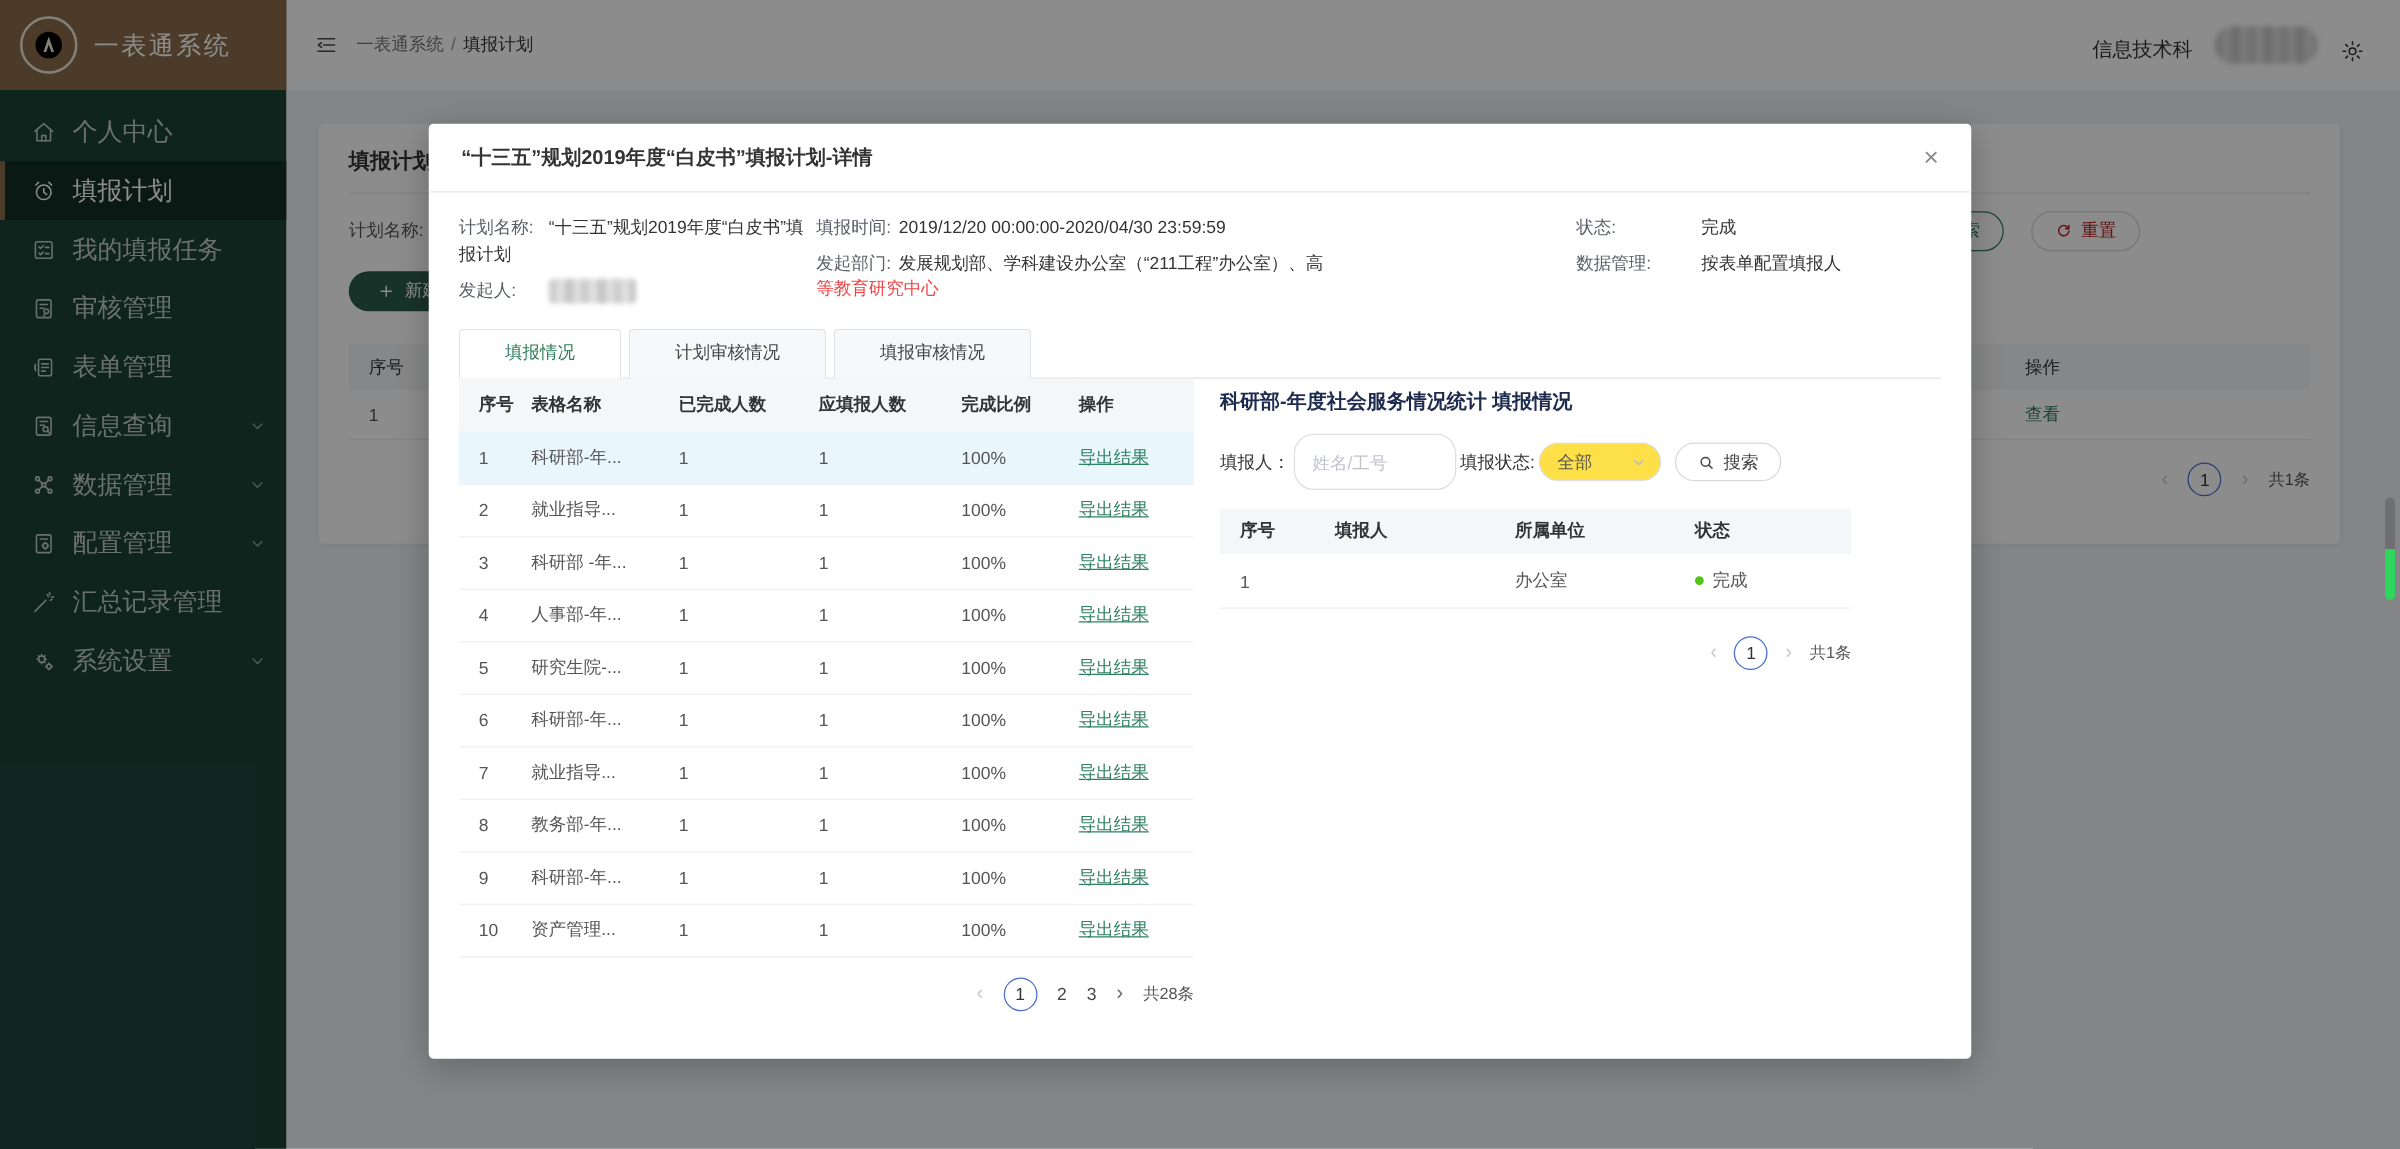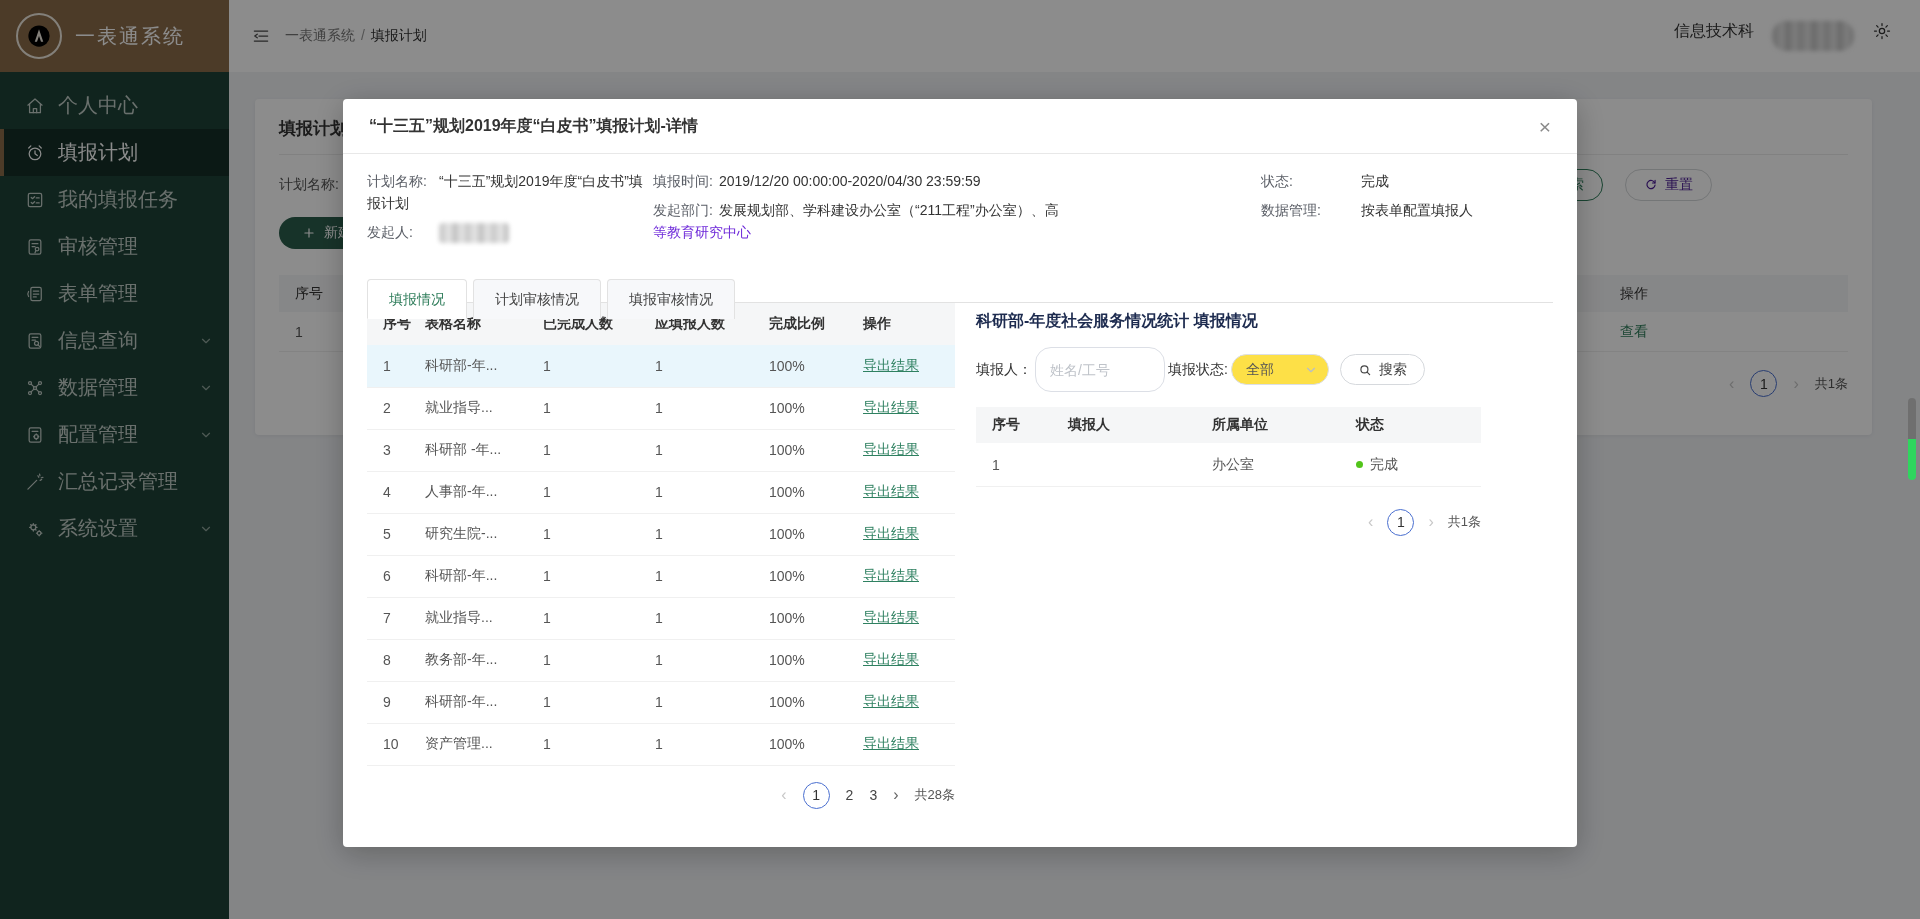--- a/index.html
+++ b/index.html
@@ -22,34 +22,34 @@
   .menu-item .chev { margin-left:auto; color:#8fa39a; }
   .menu-item.active { background:#15膝2f27; }
   .menu-item.active { background:#152f27; color:#fff; border-left:4px solid #8a6c4a; padding-left:21px; }
 
   
   .main { margin-left:229px; }
   .topbar { height:72px; background:#fff; display:flex; align-items:center; padding:0 28px 0 22px; gap:14px; }
   .crumb-root { color:#777; }
   .crumb-sep { color:#999; margin:0 2px; }
   .crumb-cur { color:#333; }
-  .topbar-right { margin-left:auto; display:flex; align-items:flex-start; gap:18px; }
+  .topbar-right { margin-left:auto; display:flex; align-items:flex-end; gap:18px; }
   .dept { font-size:16px; color:#333; }
   .redact { border-radius:4px; background-image:linear-gradient(90deg,#cdcdcd 0 25%,#e0e0e0 25% 50%,#c6c6c6 50% 75%,#dedede 75% 100%); background-size:26px 100%; filter:blur(2px); }
   .user-chip { width:82px; height:30px; border-radius:14px; }
   .gear-btn { color:#333; cursor:pointer; }
 
   .content { position:relative; height:847px; }
   .page-card { position:absolute; left:26px; top:27px; width:1617px; height:336px; background:#fff; border-radius:4px; box-shadow:0 1px 4px rgba(0,0,0,.06); padding:0 24px; }
   .page-title { padding-top:18px; padding-bottom:14px; font-size:17px; font-weight:bold; border-bottom:1px solid #ececec; }
   .page-filter { margin-top:14px; display:flex; align-items:center; }
   .filter-label { color:#555; }
   .page-filter .btns { margin-left:auto; margin-right:136px; display:flex; gap:22px; }
   .pill-btn { height:32px; padding:0 18px; border-radius:16px; border:1px solid #2f7d5b; color:#2f7d5b; background:#fff; display:flex; align-items:center; gap:7px; font-size:14px; cursor:pointer; }
-  .pill-btn.gray { border-color:#d4d7d9; color:#4c1d95; }
+  .pill-btn.gray { border-color:#d4d7d9; color:#b91c1c; }
   .new-btn { margin-top:16px; height:32px; width:96px; border-radius:16px; background:#2b5e4c; color:#fff; border:none; display:flex; align-items:center; justify-content:center; gap:8px; font-size:14px; cursor:pointer; }
   .bg-thead { margin-top:26px; height:37px; background:#f5f6f7; display:flex; align-items:center; padding:0 16px; color:#333; }
   .bg-thead .op, .bg-row .op { margin-left:auto; margin-right:184px; }
   .bg-row { height:40px; display:flex; align-items:center; padding:0 16px; border-bottom:1px solid #eee; color:#555; }
   .bg-row .link { color:#2f7d5b; cursor:pointer; }
   .pagination { display:flex; align-items:center; justify-content:flex-end; gap:16px; color:#555; }
   .pg-arrow { color:#666; font-size:16px; cursor:pointer; }
   .pg-arrow.disabled { color:#c8c8c8; }
   .pg-num { cursor:pointer; font-size:14px; color:#444; }
   .pg-num.current { width:27px; height:27px; border:1px solid #4a6fd0; border-radius:50%; display:flex; align-items:center; justify-content:center; color:#333; }
@@ -60,24 +60,24 @@
   .overlay { position:fixed; inset:0; background:rgba(0,0,0,.45); z-index:5; }
   .modal { position:fixed; left:343px; top:99px; width:1234px; height:748px; background:#fff; border-radius:4px; z-index:10; box-shadow:0 6px 30px rgba(0,0,0,.25); }
   .modal-header { height:55px; display:flex; align-items:center; padding:0 26px; border-bottom:1px solid #e8e8e8; }
   .modal-title { font-size:16px; font-weight:600; color:#333; }
   .modal-close { margin-left:auto; font-size:21px; color:#8a8a8a; background:none; border:none; cursor:pointer; line-height:1; }
 
   .modal-info { padding:16px 24px 4px; display:grid; grid-template-columns:286px 608px 1fr; font-size:14px; }
   .info-cell { line-height:22px; margin-bottom:7px; color:#333; }
   .ilabel { color:#5a5e66; display:inline-block; }
   .w70 { width:72px; } .w66 { width:66px; } .w100 { width:100px; }
-  .wrap2 { line-height:22px; color:#6d28d9; }
+  .wrap2 { line-height:22px; color:#ef4444;font-family:Liberation Mono, monospace; }
 
   .tabs { margin:8px 24px 0; display:flex; border-bottom:1px solid #e2e2e2; }
-  .tab { height:40px; line-height:38px; padding:0 21px; border:1px solid #e2e2e2; border-bottom:none; border-radius:4px 4px 0 0; background:#f7f8fa; color:#444; margin-right:6px; cursor:pointer; position:relative; top:17px; }
+  .tab { height:40px; line-height:38px; padding:0 36px; border:1px solid #e2e2e2; border-bottom:none; border-radius:4px 4px 0 0; background:#f7f8fa; color:#444; margin-right:6px; cursor:pointer; position:relative; top:1px;font-family:Liberation Serif, serif; }
   .tab.active { background:#fff; color:#2f7d5b; border-bottom:1px solid #fff; }
 
   .panels { display:flex; padding:0 24px; }
   .left-panel { width:588px; }
   table { border-collapse:collapse; table-layout:fixed; }
   .ltable { width:588px; }
   .ltable th { background:#f5f6f7; height:42px; text-align:left; font-weight:600; color:#333; font-size:14px; padding:0; }
   .ltable td { height:42px; color:#555; border-bottom:1px solid #f0f0f0; }
   .ltable th:first-child, .ltable td:first-child { padding-left:16px; }
   .c1{width:58px}.c2{width:118px}.c3{width:112px}.c4{width:114px}.c5{width:94px}.c6{width:92px}

